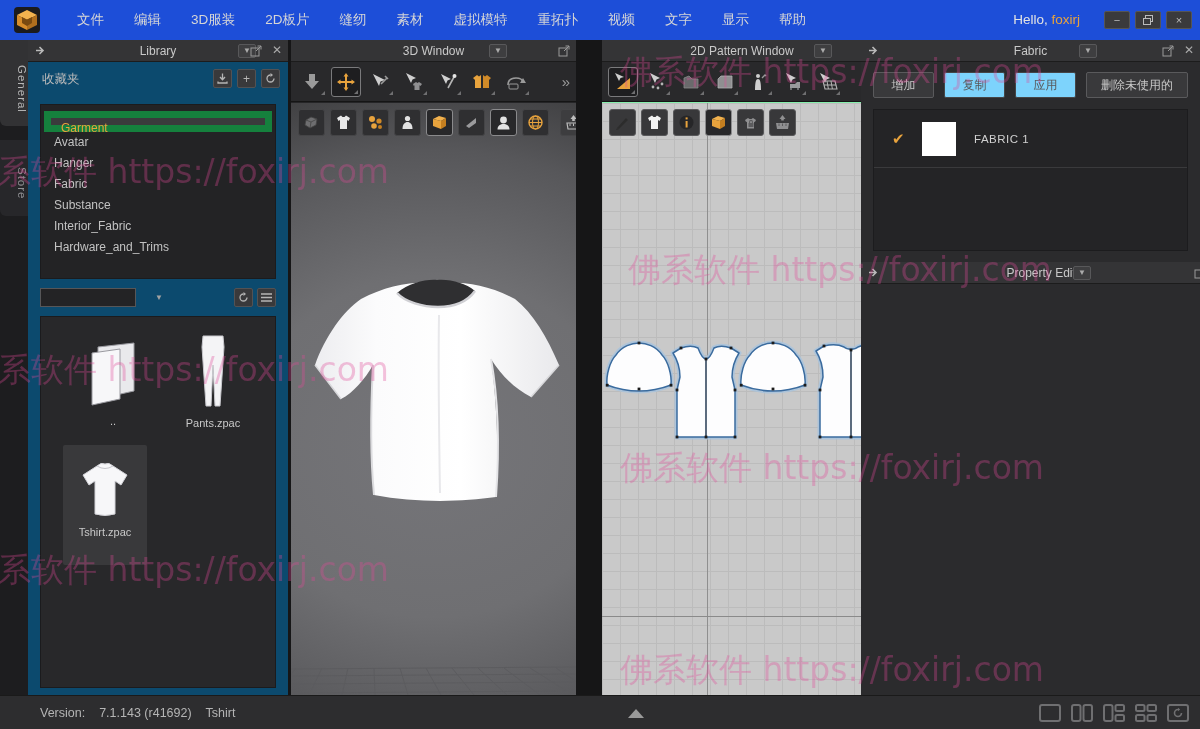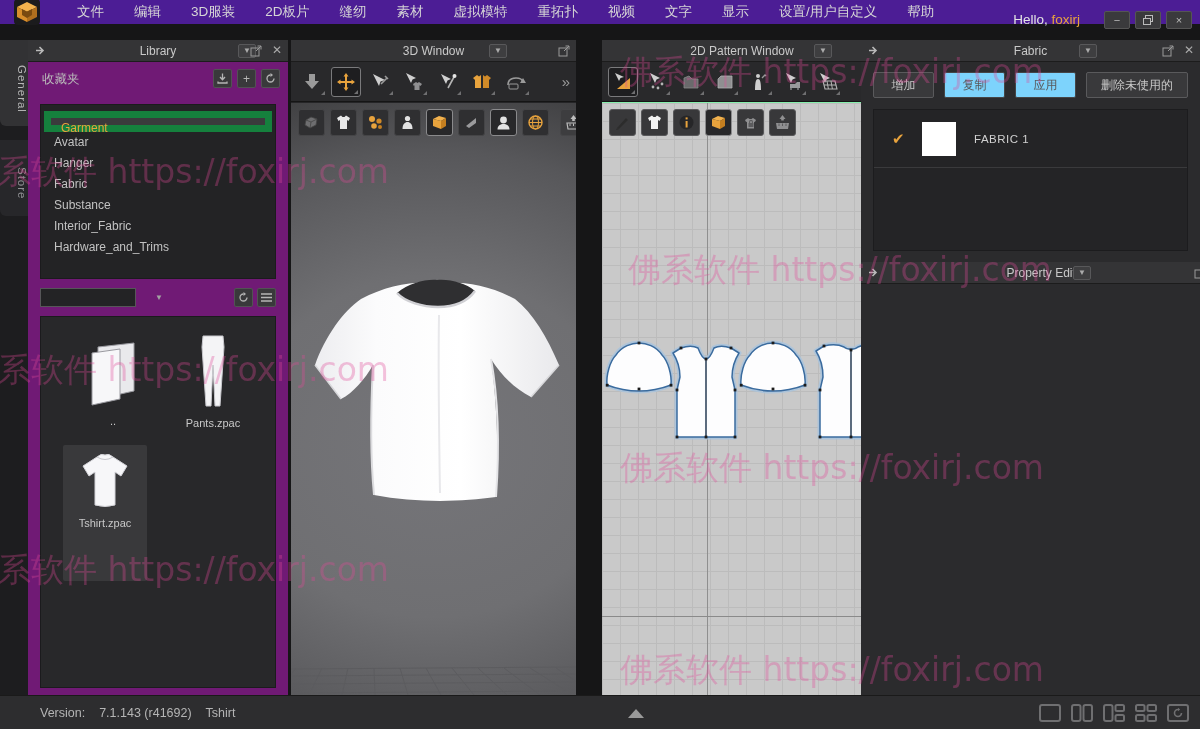--- a/index.html
+++ b/index.html
@@ -1,21 +1,21 @@
 <!DOCTYPE html>
 <html><head>
 <meta charset="utf-8">
 <style>
   * { margin:0; padding:0; box-sizing:border-box; }
   html,body { background:#111; }
   body { font-family:"Liberation Sans", sans-serif; }
   .app { position:relative; width:1200px; height:729px; background:#161617; overflow:hidden; }
 
   
-  .titlebar { position:absolute; left:0; top:0; width:1200px; height:24px; background:#4c1d95; display:flex; align-items:center; }
+  .titlebar { position:absolute; left:0; top:0; width:1200px; height:40px; background:#1d4ed8; display:flex; align-items:center; }
   .logo { width:26px; height:26px; margin-left:14px; flex:none; }
   .menubar { display:flex; margin-left:22px; }
   .menu-item { color:#d6d6d6; font-size:13.5px; padding:0 15px; line-height:40px; cursor:default; }
   .greeting { position:absolute; right:120px; top:0; line-height:40px; font-size:13.5px; color:#e3e3e3; }
   .greeting .uname { color:#e8a33d; }
   .win-controls { position:absolute; right:8px; top:11px; display:flex; gap:5px; }
   .win-btn { width:26px; height:18px; background:#3a3a3c; border:1px solid #555; border-radius:2px; color:#bbb; font-size:11px; line-height:16px; text-align:center; }
 
   
   .side-tabs { position:absolute; left:0; top:40px; width:28px; height:655px; background:#1d1d1f; }
@@ -25,21 +25,21 @@
 
   
   .phead { position:relative; height:22px; background:#343436; border-bottom:1px solid #1c1c1c; }
   .phead .ptitle { position:absolute; left:0; right:0; text-align:center; color:#c9c9c9; font-size:12px; line-height:22px; }
   .phead .collapse { position:absolute; left:7px; top:5px; }
   .phead .ddbox { position:absolute; top:4px; width:18px; height:14px; background:#3e3e40; border:1px solid #58585a; border-radius:2px; color:#aaa; font-size:8px; line-height:12px; text-align:center; }
   .phead .popout { position:absolute; top:5px; }
   .phead .closex { position:absolute; top:3px; color:#aaa; font-size:12px; width:14px; text-align:center; }
 
   
-  .library { position:absolute; left:28px; top:40px; width:260px; height:655px; background:#701a75; }
+  .library { position:absolute; left:28px; top:40px; width:260px; height:655px; background:#0c4a6e; }
   .fav-row { position:relative; height:34px; }
   .fav-label { position:absolute; left:14px; top:9px; color:#b9b9b9; font-size:12.5px; }
   .fav-icons { position:absolute; right:8px; top:7px; display:flex; gap:5px; }
   .sq-btn { width:19px; height:19px; background:#39393b; border:1px solid #525254; border-radius:2px; display:flex; align-items:center; justify-content:center; color:#b5b5b5; font-size:12px; }
   .lib-list { position:absolute; left:12px; top:64px; width:236px; height:175px; background:#232325; border:1px solid #1b1b1d; padding-top:6px; }
   .lib-item { height:21px; line-height:21px; color:#c2c2c2; font-size:12px; padding-left:10px; margin:0 3px; }
   .lib-item.active { color:#e8a33d; background:#3a3a3c; border:7px solid #15803d; }
   .search-row { position:absolute; left:12px; top:248px; width:236px; height:20px; }
   .search-input { position:absolute; left:0; top:0; width:96px; height:19px; background:#232325; border:1px solid #565658; color:#ddd; font-size:11px; padding:0 4px; }
   .search-dd { position:absolute; left:106px; top:1px; width:26px; height:17px; color:#a2a2a2; font-size:8px; text-align:center; line-height:17px; }
@@ -112,21 +112,20 @@
         <span class="menu-item">编辑</span>
         <span class="menu-item">3D服装</span>
         <span class="menu-item">2D板片</span>
         <span class="menu-item">缝纫</span>
         <span class="menu-item">素材</span>
         <span class="menu-item">虚拟模特</span>
         <span class="menu-item">重拓扑</span>
         <span class="menu-item">视频</span>
         <span class="menu-item">文字</span>
         <span class="menu-item">显示</span>
-        <span class="menu-item">设置/用户自定义</span>
         <span class="menu-item">帮助</span>
       </nav>
     <div class="greeting">
       <span>Hello, </span><span class="uname">foxirj</span>
     </div>
     <div class="win-controls">
       <div class="win-btn">−</div>
       <div class="win-btn">
         <svg width="10" height="10" viewBox="0 0 10 10" style="margin:3px auto 0;">
             <rect x="2.5" y="0.5" width="7" height="6" fill="none" stroke="#bbb"></rect>
@@ -205,21 +204,21 @@
             <polygon points="8,12 36,8 36,58 8,64" fill="#f7f7f9" stroke="#9a9aa0"></polygon>
           </svg>
           <span class="file-label">..</span>
         </div>
         <div class="file-tile" style="left: 124px; top: 10px; width: 96px; padding-top: 6px; height: 112px;">
           <svg class="file-thumb" width="40" height="76" viewBox="0 0 40 76">
             <path d="M10,3 H30 L31,14 L27,73 H22 L20,32 L18,73 H13 L9,14 Z" fill="#f4f4f6" stroke="#c9c9ce"></path>
           </svg>
           <span class="file-label">Pants.zpac</span>
         </div>
-        <div class="file-tile selected" style="left: 22px; top: 128px; width: 84px; padding-top: 6px; height: 136px;">
+        <div class="file-tile selected" style="left: 22px; top: 128px; width: 84px; padding-top: 15px; height: 120px;">
           <svg class="file-thumb" width="64" height="58" viewBox="0 0 64 58">
             <path d="M10,15 L24,6 Q28,2 32,4 Q36,2 40,6 L54,15 L48,25 L42,21 L42,54 Q32,57 22,54 L22,21 L16,25 Z" fill="#f7f7f9" stroke="#d3d3d8"></path>
             <path d="M24,6 Q32,11 40,6" stroke="#c6c6cb" fill="none"></path>
           </svg>
           <span class="file-label">Tshirt.zpac</span>
         </div>
       </div>
   </section>
 
   <section class="win3d">

